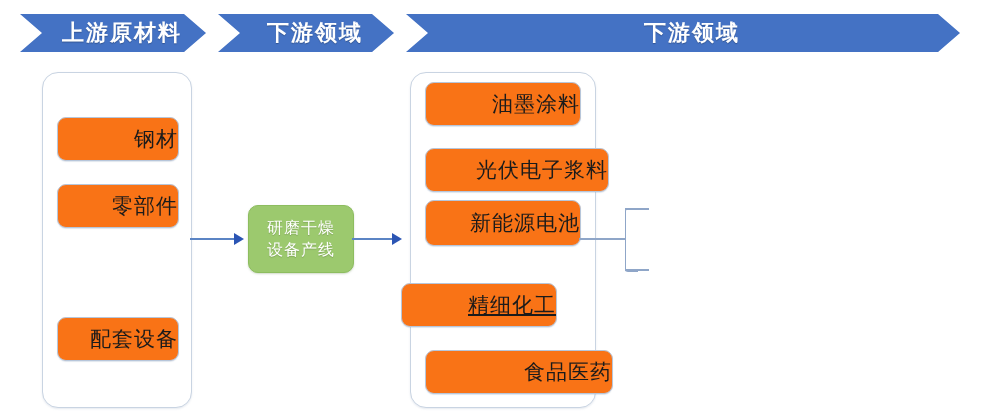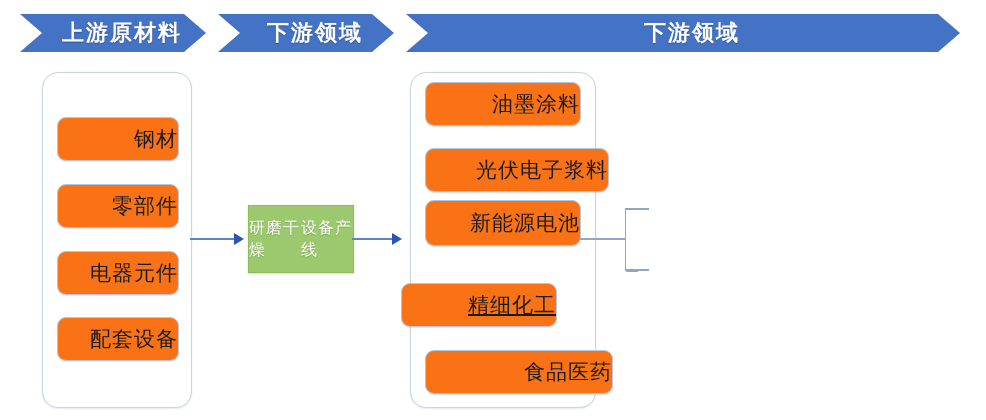--- a/index.html
+++ b/index.html
@@ -48,27 +48,27 @@
     font-size:21px;
     letter-spacing:1px;
     box-shadow:0 1px 1px rgba(150,168,195,.30);
   }
 
   
   .process-node{
     position:absolute;
     background:#9cc96e;
     border:1px solid #8dbd5f;
-    border-radius:0;
-    display:flex;flex-direction:row;align-items:center;justify-content:center;
+    border-radius:10px;
+    display:flex;flex-direction:column;align-items:center;justify-content:center;
     color:#ffffff;
     font-size:16px;
     line-height:1.38;
     letter-spacing:1px;
-    text-align:left;
+    text-align:center;
     text-shadow:0 1px 1px rgba(0,0,0,.18);
     box-shadow:0 1px 2px rgba(120,150,100,.35);
   }
 
   
   .detail-box{
     position:absolute;
     border:1.3px solid #b7c6da;
     border-radius:11px;
     background:#ffffff;
@@ -111,23 +111,20 @@
   </div>
 
   <div class="column-shell" style="left:42px;top:72px;width:148px;height:334px;"></div>
 
   <div class="item-box" style="left:57px;top:117px;width:120px;height:42px;">
     <span>钢材</span>
   </div>
   <div class="item-box" style="left:57px;top:184px;width:120px;height:42px;">
     <span>零部件</span>
   </div>
-  <div class="item-box" style="left:57px;top:251px;width:120px;height:42px;">
-    <span>电器元件</span>
-  </div>
   <div class="item-box" style="left:57px;top:317px;width:120px;height:42px;">
     <span>配套设备</span>
   </div>
 
   <div class="conn h" style="left:190px;top:238px;width:46px;"></div>
   <div class="arrow-head" style="left:234px;top:233px;"></div>
 
   <div class="process-node" style="left:248px;top:205px;width:104px;height:66px;">
     <span>研磨干燥</span>
     <span>设备产线</span>

